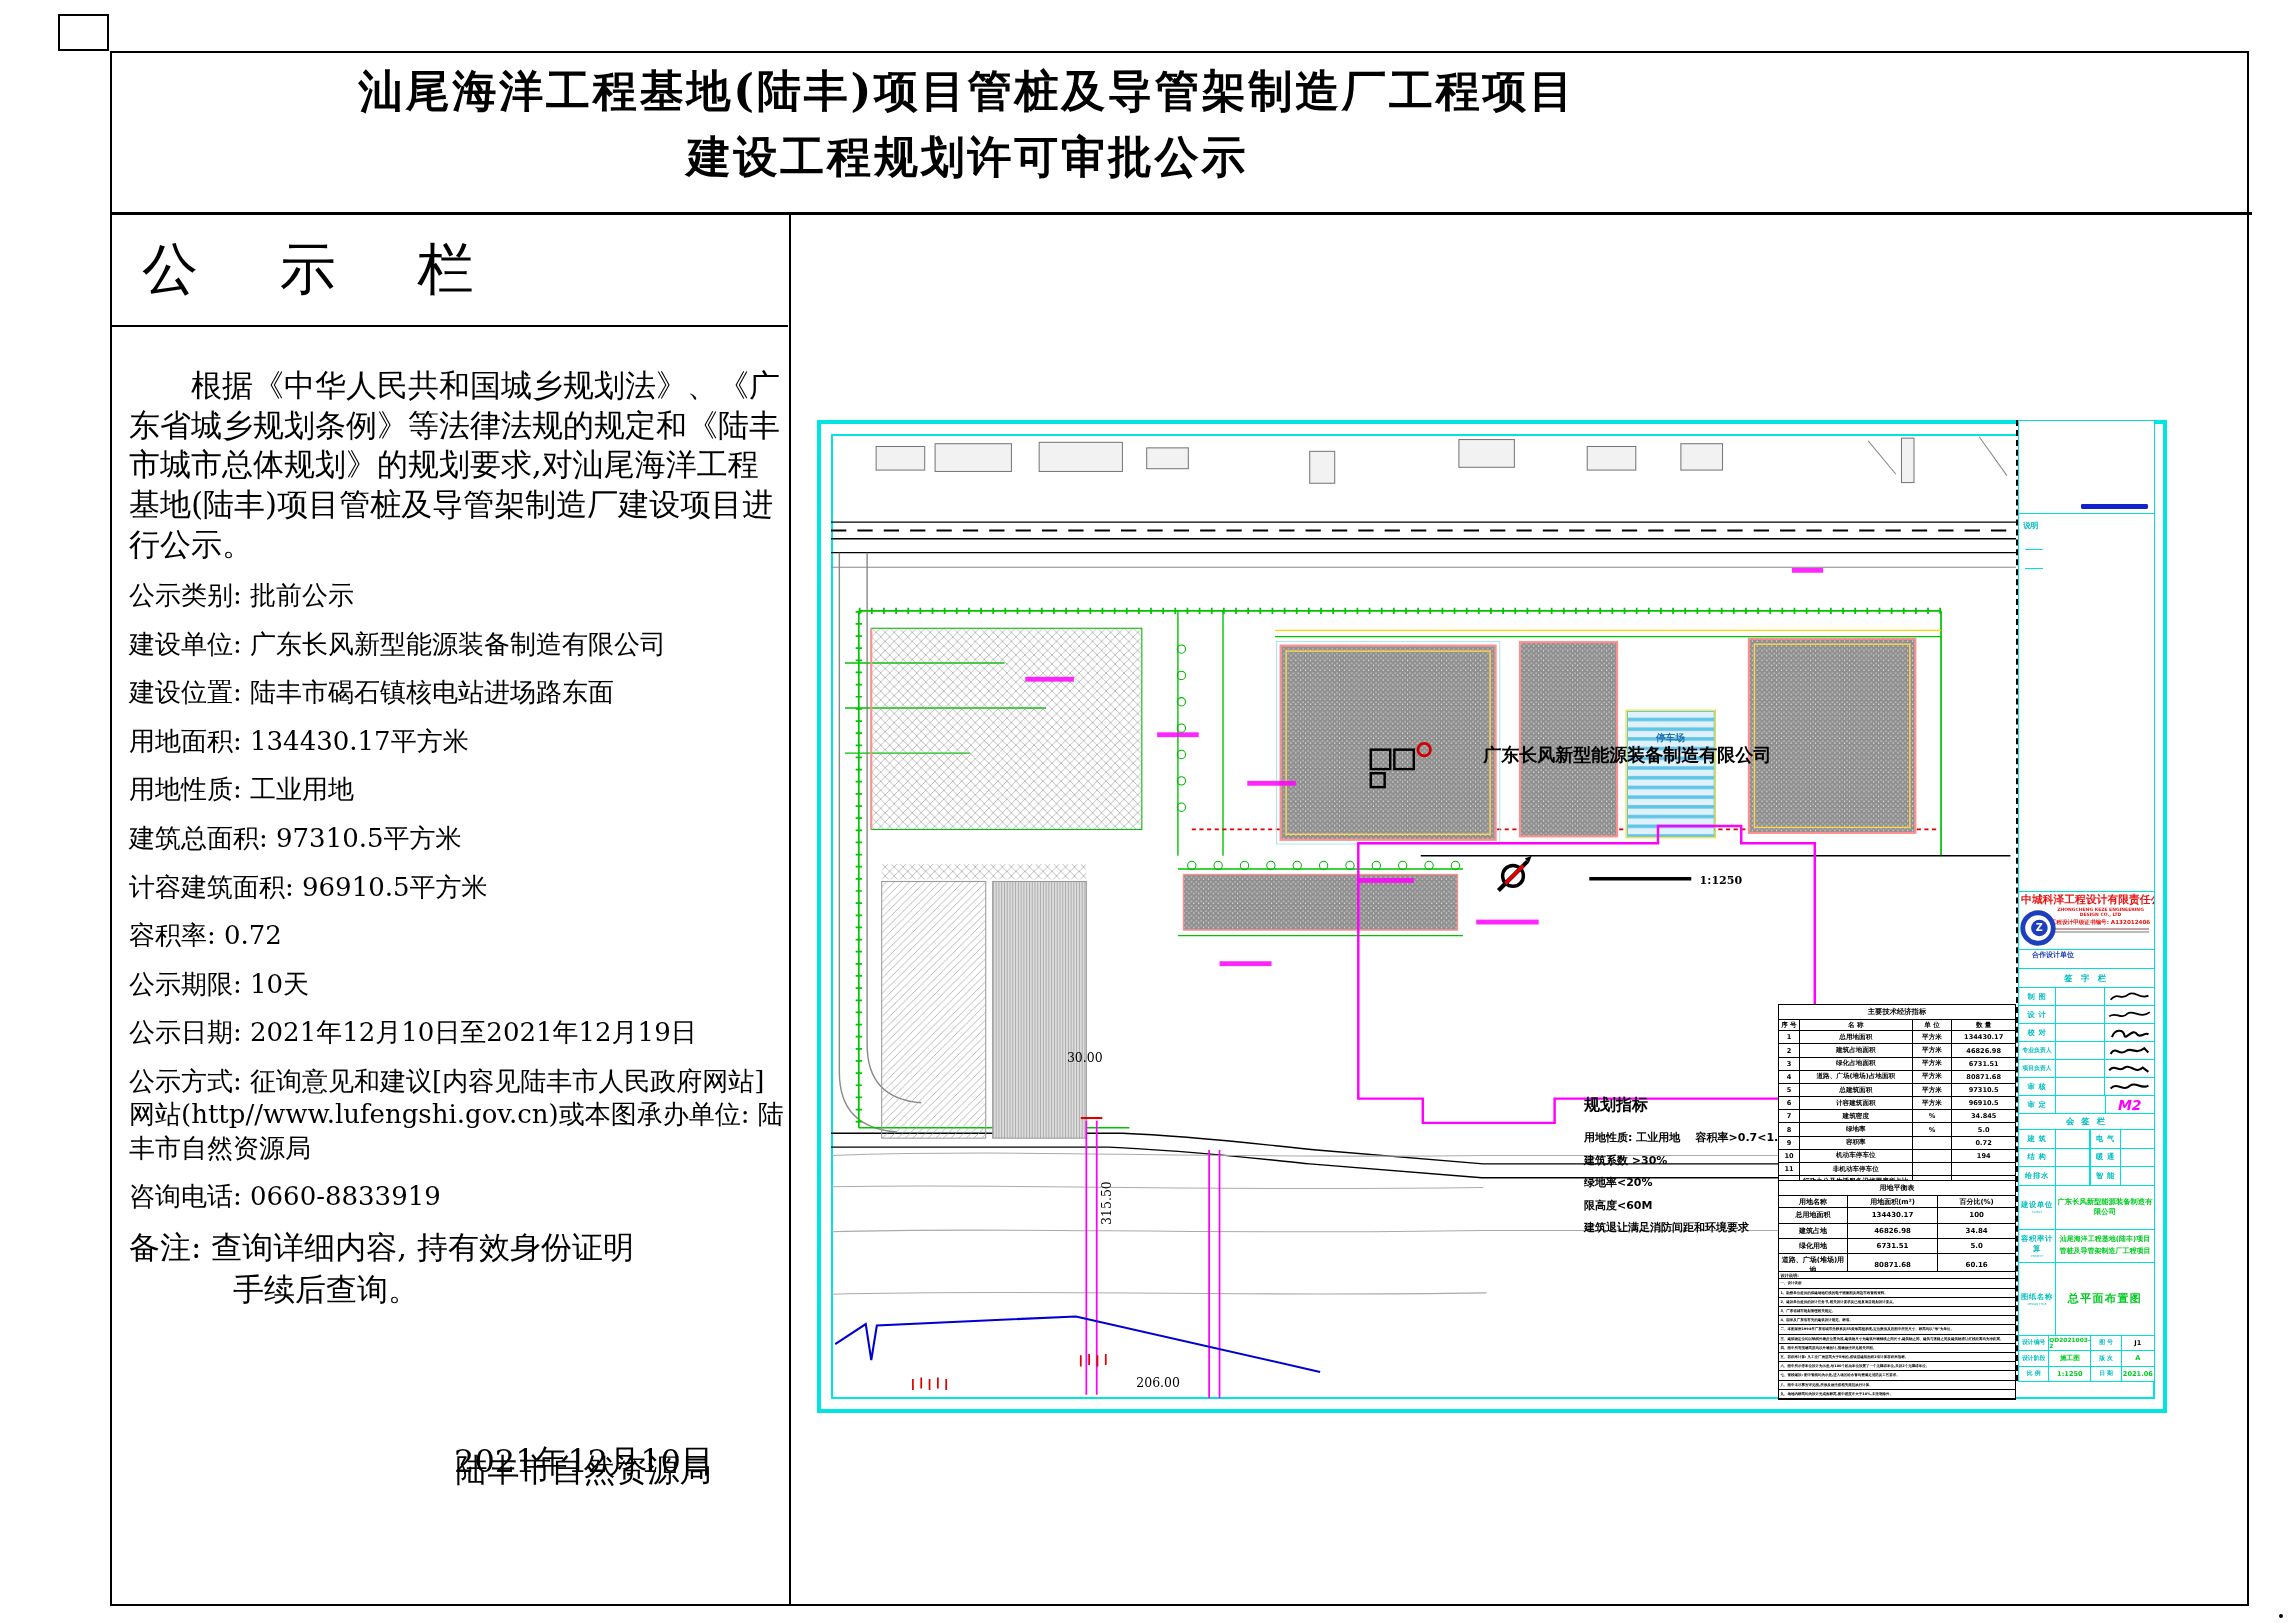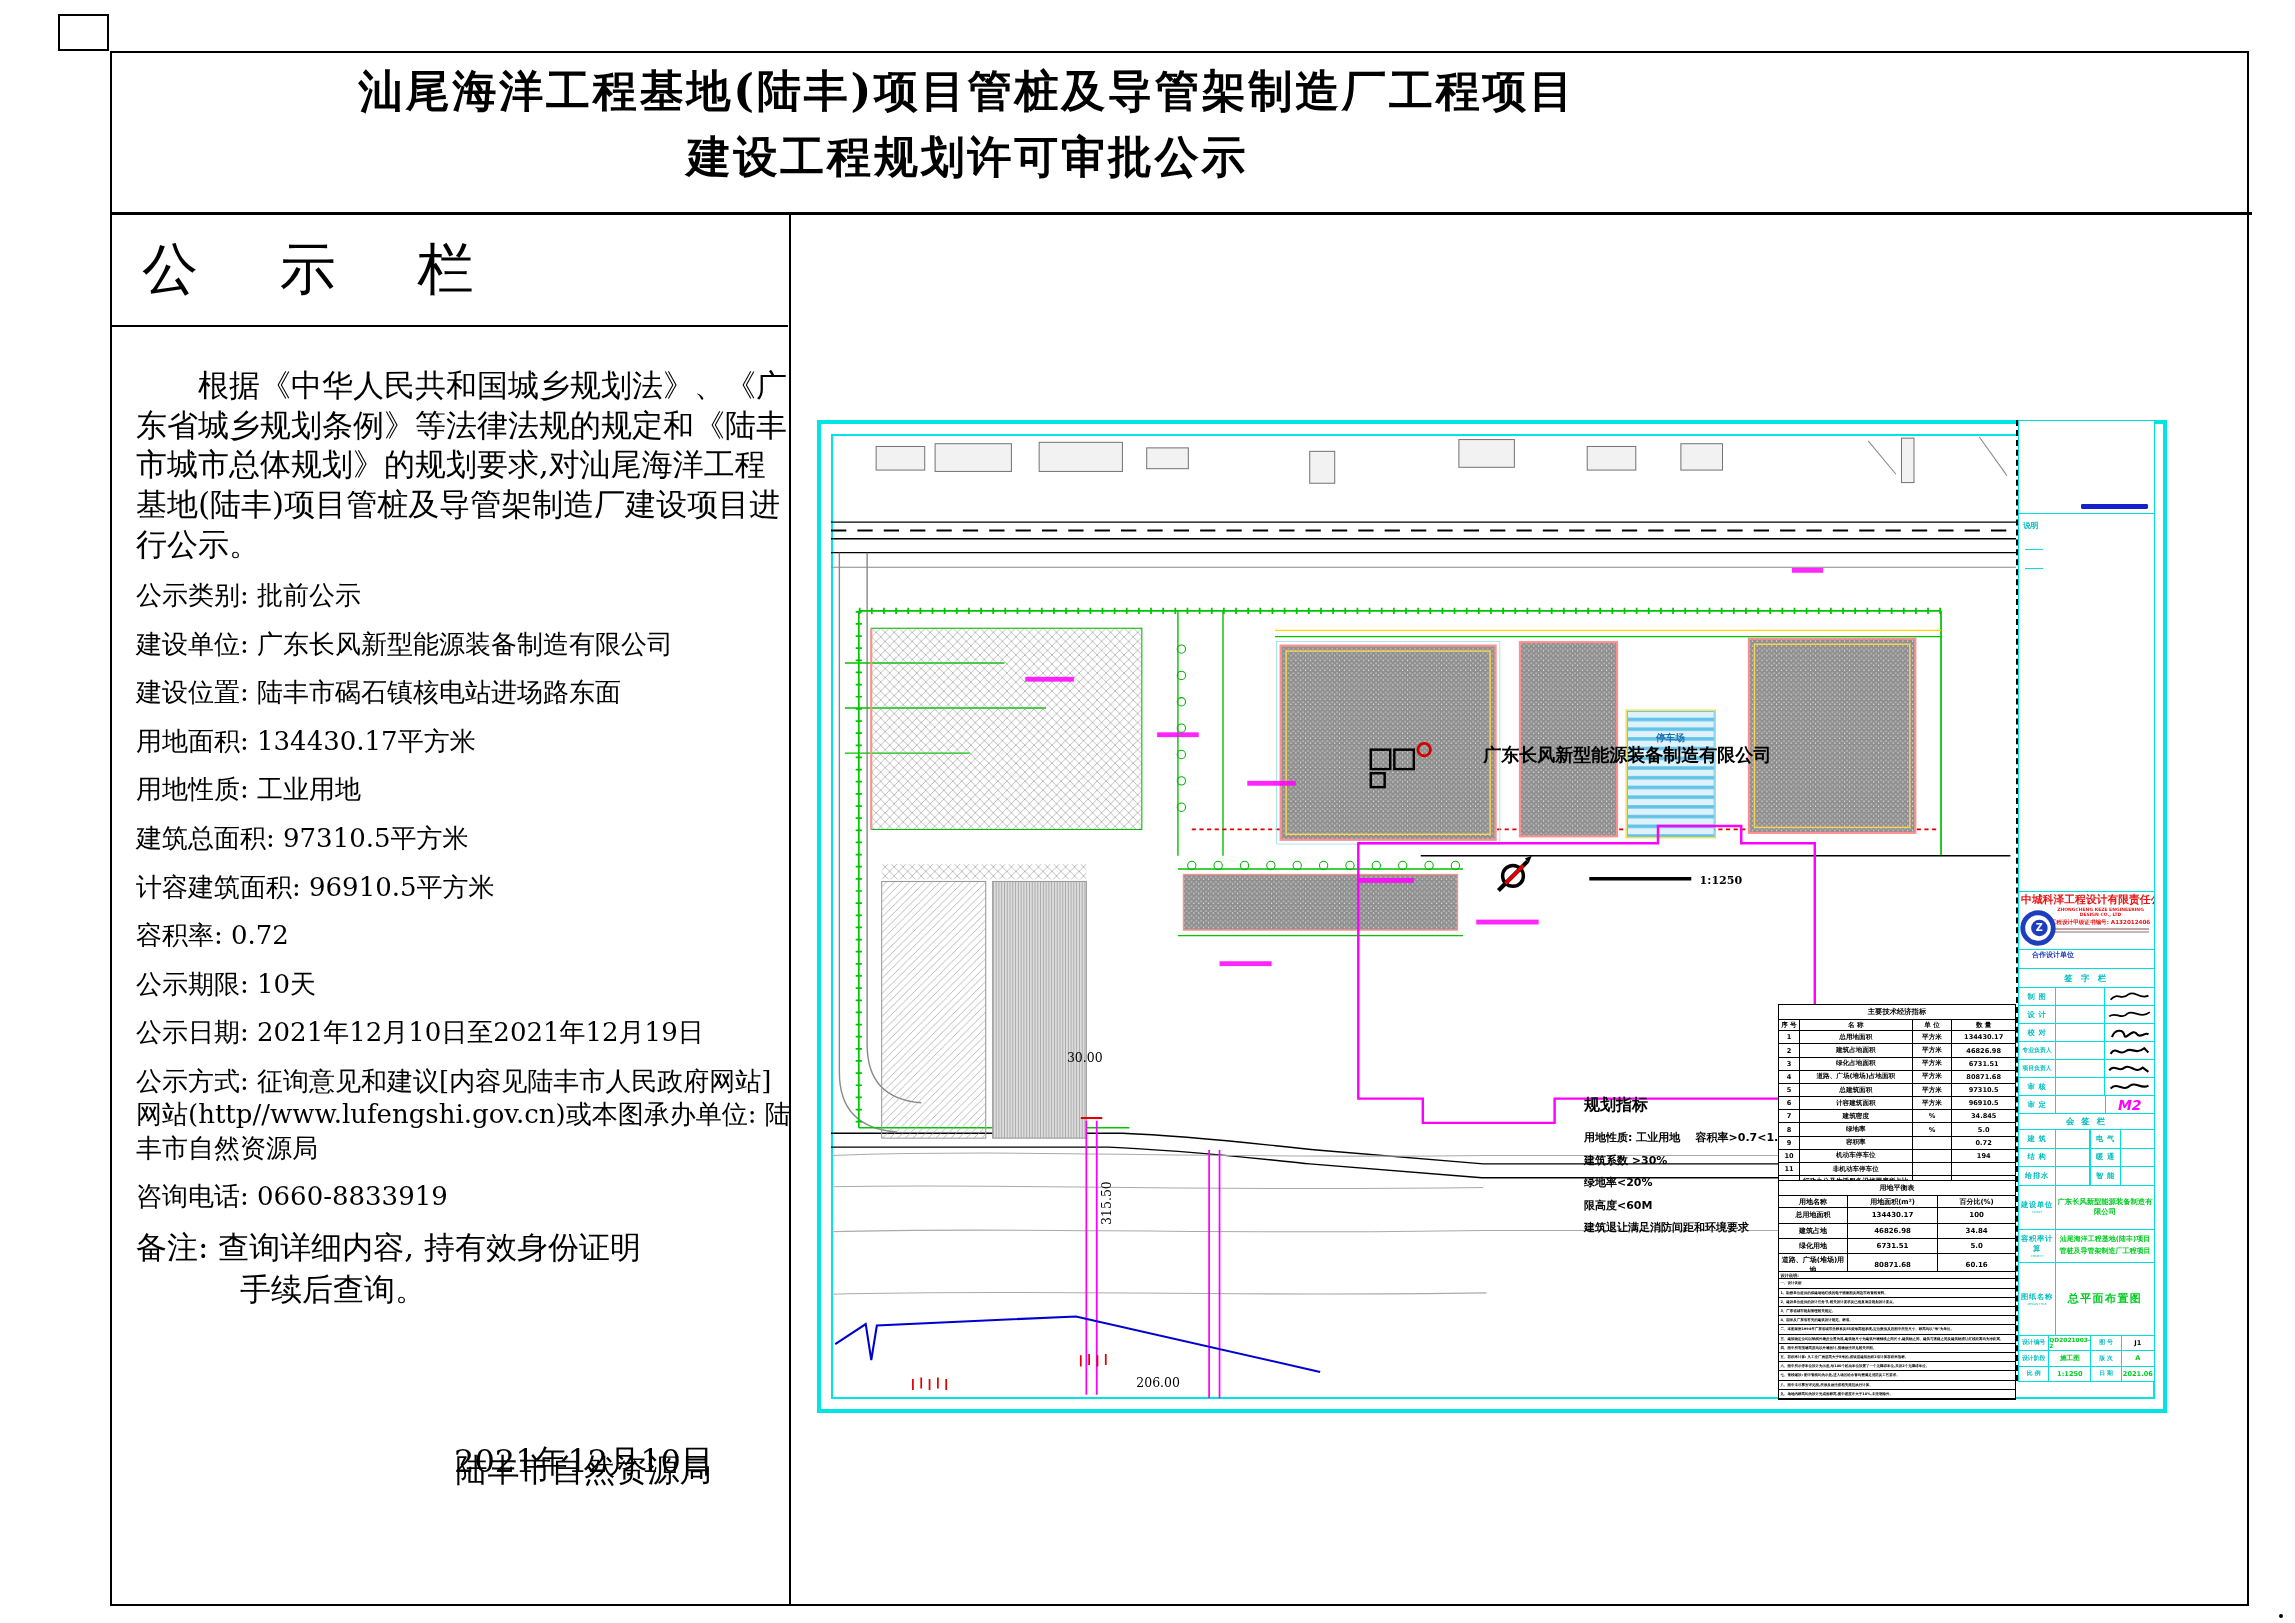--- a/index.html
+++ b/index.html
@@ -10,21 +10,21 @@
   #page-border{left:110px;top:51px;width:2139px;height:1555px;border:2.8px solid #000;box-sizing:border-box;}
   #corner-box{left:58px;top:14px;width:51px;height:37px;border:2.1px solid #000;box-sizing:border-box;}
   #title-wrap{left:112px;top:58px;width:1711px;height:157px;text-align:center;}
   .title-line{font-size:44px;font-weight:700;letter-spacing:2.8px;line-height:1.5;}
   #title-divider{left:110px;top:212px;width:2142px;height:2.8px;background:#000;}
   
   #notice-panel{left:110px;top:215px;width:681px;height:1391px;border-right:2.8px solid #000;box-sizing:border-box;}
   #notice-header-box{position:absolute;left:0;top:0;width:678px;height:112px;border-bottom:2.8px solid #000;
      display:flex;align-items:center;justify-content:flex-start;box-sizing:border-box;}
   #notice-header{font-size:56px;letter-spacing:32px;text-indent:32px;}
-  #notice-body{position:absolute;left:26px;top:151px;width:656px;}
+  #notice-body{position:absolute;left:19px;top:151px;width:656px;}
   #notice-paragraph{font-size:31px;line-height:1.28;text-indent:2em;letter-spacing:0px;}
   .field-line{font-size:26px;line-height:1.29;margin-top:15px;}
   #remark-wrap{margin-top:13px;}
   .remark-line{font-size:31px;line-height:1.35;}
   .remark-indent{padding-left:104px;}
   #sig-name{left:389px;top:1449px;width:389px;text-align:center;font-size:32px;}
   #sig-date{left:389px;top:1440px;width:389px;text-align:center;font-size:32px;}
   
   .cyanframe{box-sizing:border-box;border:4.2px solid #00e4e4;}
   #sheet-outer{left:817px;top:420px;width:1350px;height:993px;}

